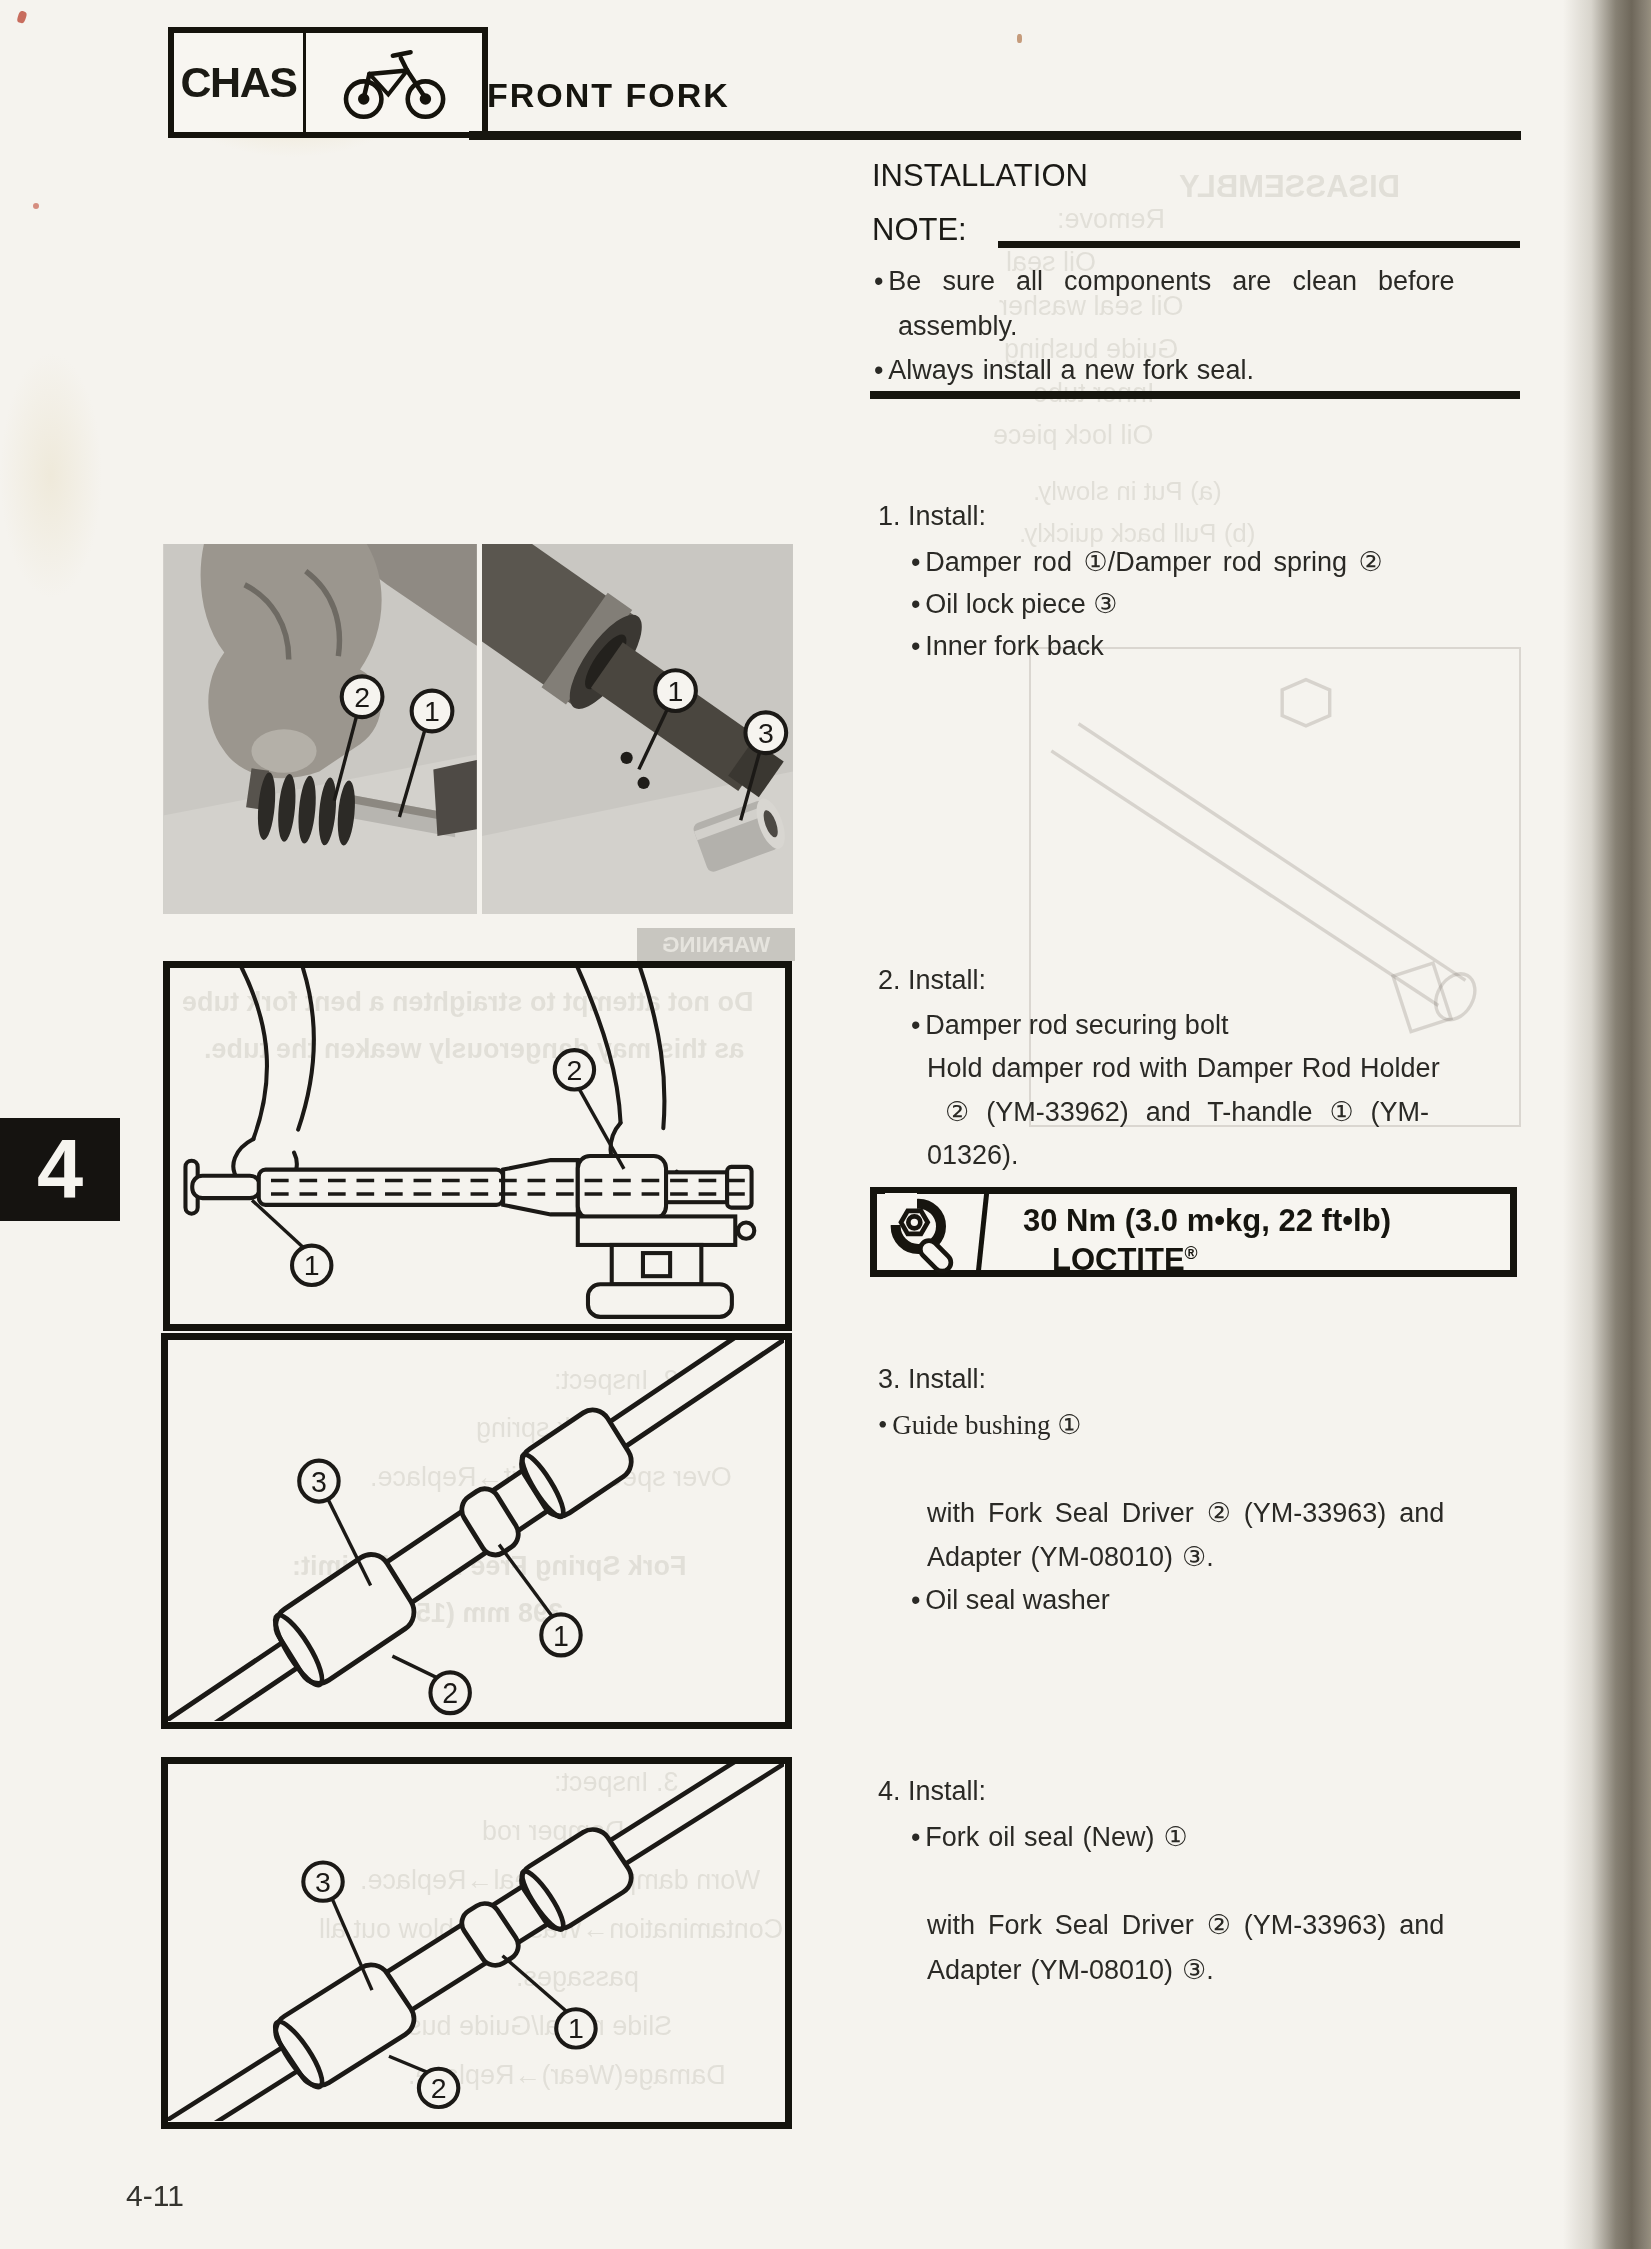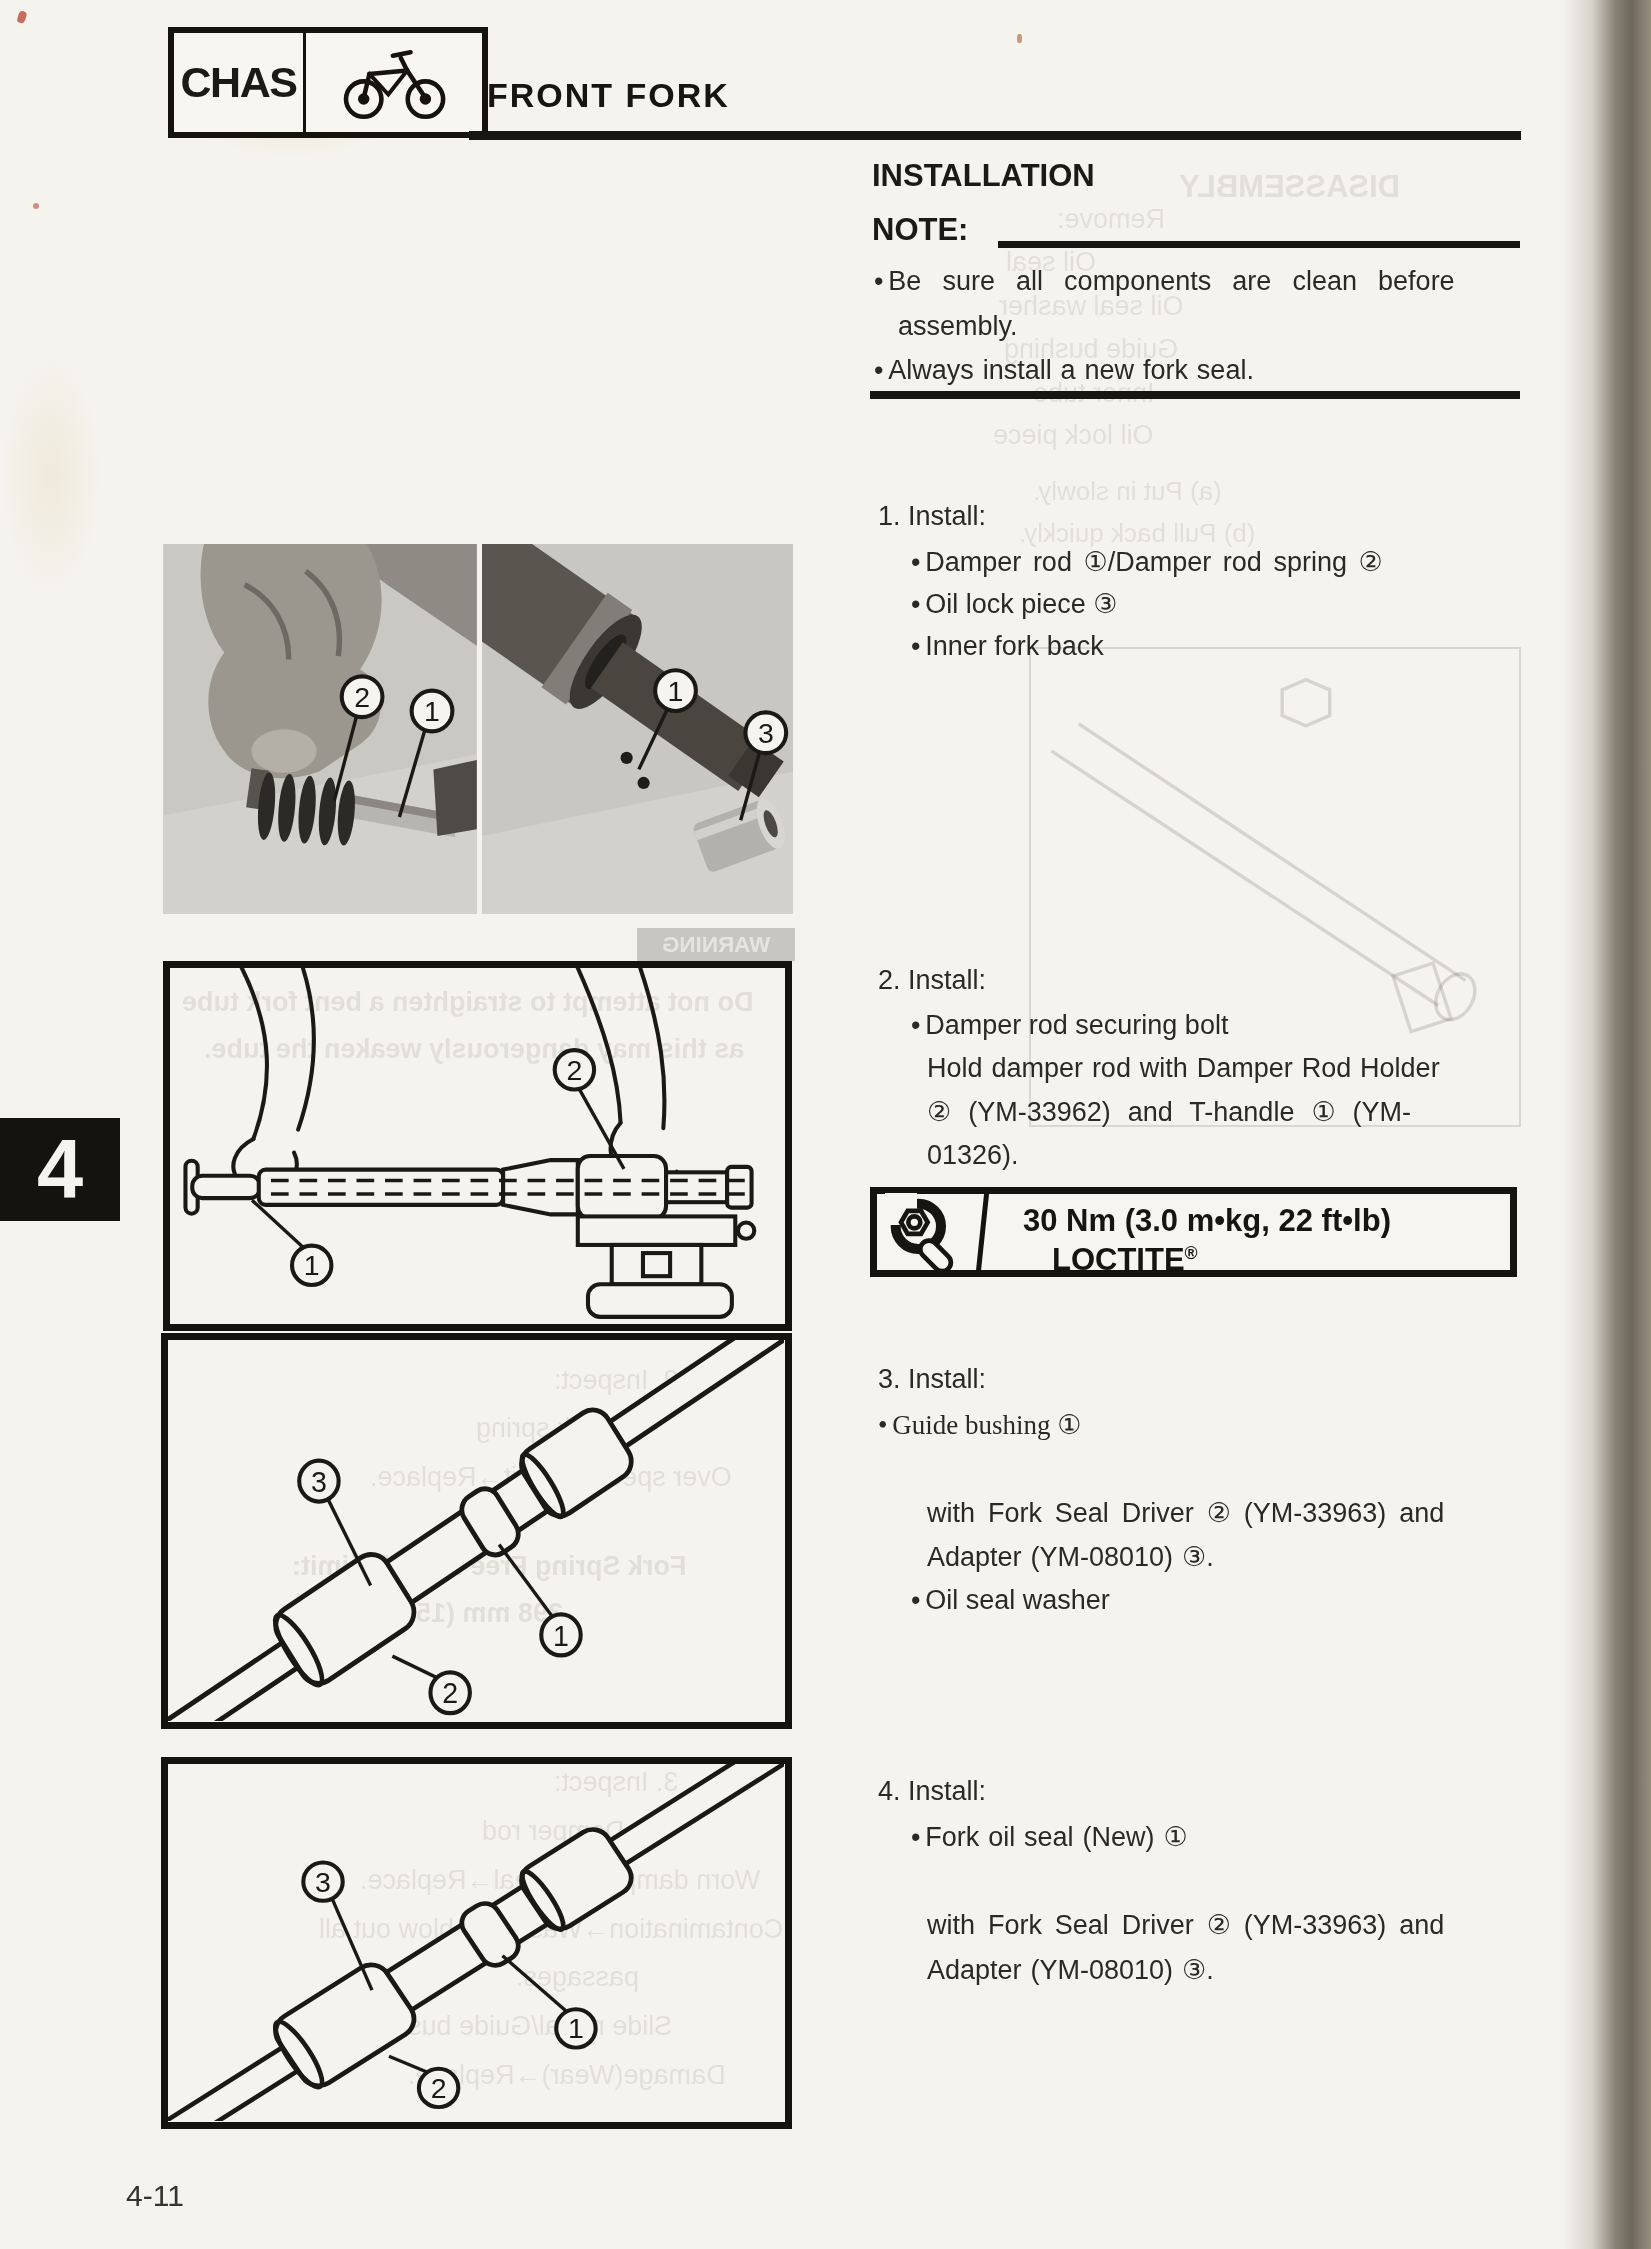--- a/index.html
+++ b/index.html
@@ -3,23 +3,23 @@
 <meta charset="utf-8">
 <style>
   html,body{margin:0;padding:0;background:#9a958c;}
   .page{position:relative;width:1651px;height:2250px;background:#f5f3ee;overflow:hidden;
         font-family:"Liberation Sans","DejaVu Sans",sans-serif;color:#262522;}
   .stain{position:absolute;z-index:0;pointer-events:none;}
   .g{position:absolute;z-index:1;transform:scaleX(-1);color:#78725f;opacity:.15;
      white-space:nowrap;font-size:27px;}
   .gb{font-weight:700;}
   .t{position:absolute;z-index:2;font-size:27px;white-space:nowrap;color:#2a2925;}
-  .b{font-weight:700;color:#1b1a16;}
+  .b{font-weight:400;color:#1b1a16;}
   .blt{display:inline-block;margin-right:4.8px;}
-  .ws1{word-spacing:4.1px;} .ws2{word-spacing:9.5px;} .ws3{word-spacing:13.6px;} .ws4{word-spacing:1.4px;} .ws5{word-spacing:5.4px;}
+  .ws1{word-spacing:4.1px;} .ws2{word-spacing:9.5px;margin-left:18px;} .ws3{word-spacing:13.6px;} .ws4{word-spacing:1.4px;} .ws5{word-spacing:5.4px;}
   .hr{position:absolute;z-index:2;background:#17160f;}
   .fbox{position:absolute;z-index:2;border:7.5px solid #14130d;box-sizing:border-box;background:transparent;}
   .photo{position:absolute;z-index:2;}
   .chasbox{position:absolute;left:168px;top:27px;width:320px;height:111px;z-index:2;
            border:6.8px solid #15130c;box-sizing:border-box;display:flex;background:#f8f6f1;}
   .chascell{width:129px;display:flex;align-items:center;justify-content:center;
             font-size:43px;font-weight:700;letter-spacing:-1.4px;color:#1b1a14;}
   .chasdiv{width:2.7px;background:#15130c;}
   .chasicon{flex:1;display:flex;align-items:center;justify-content:center;}
   .fftitle{position:absolute;left:487px;top:76px;z-index:2;font-size:34px;font-weight:700;

